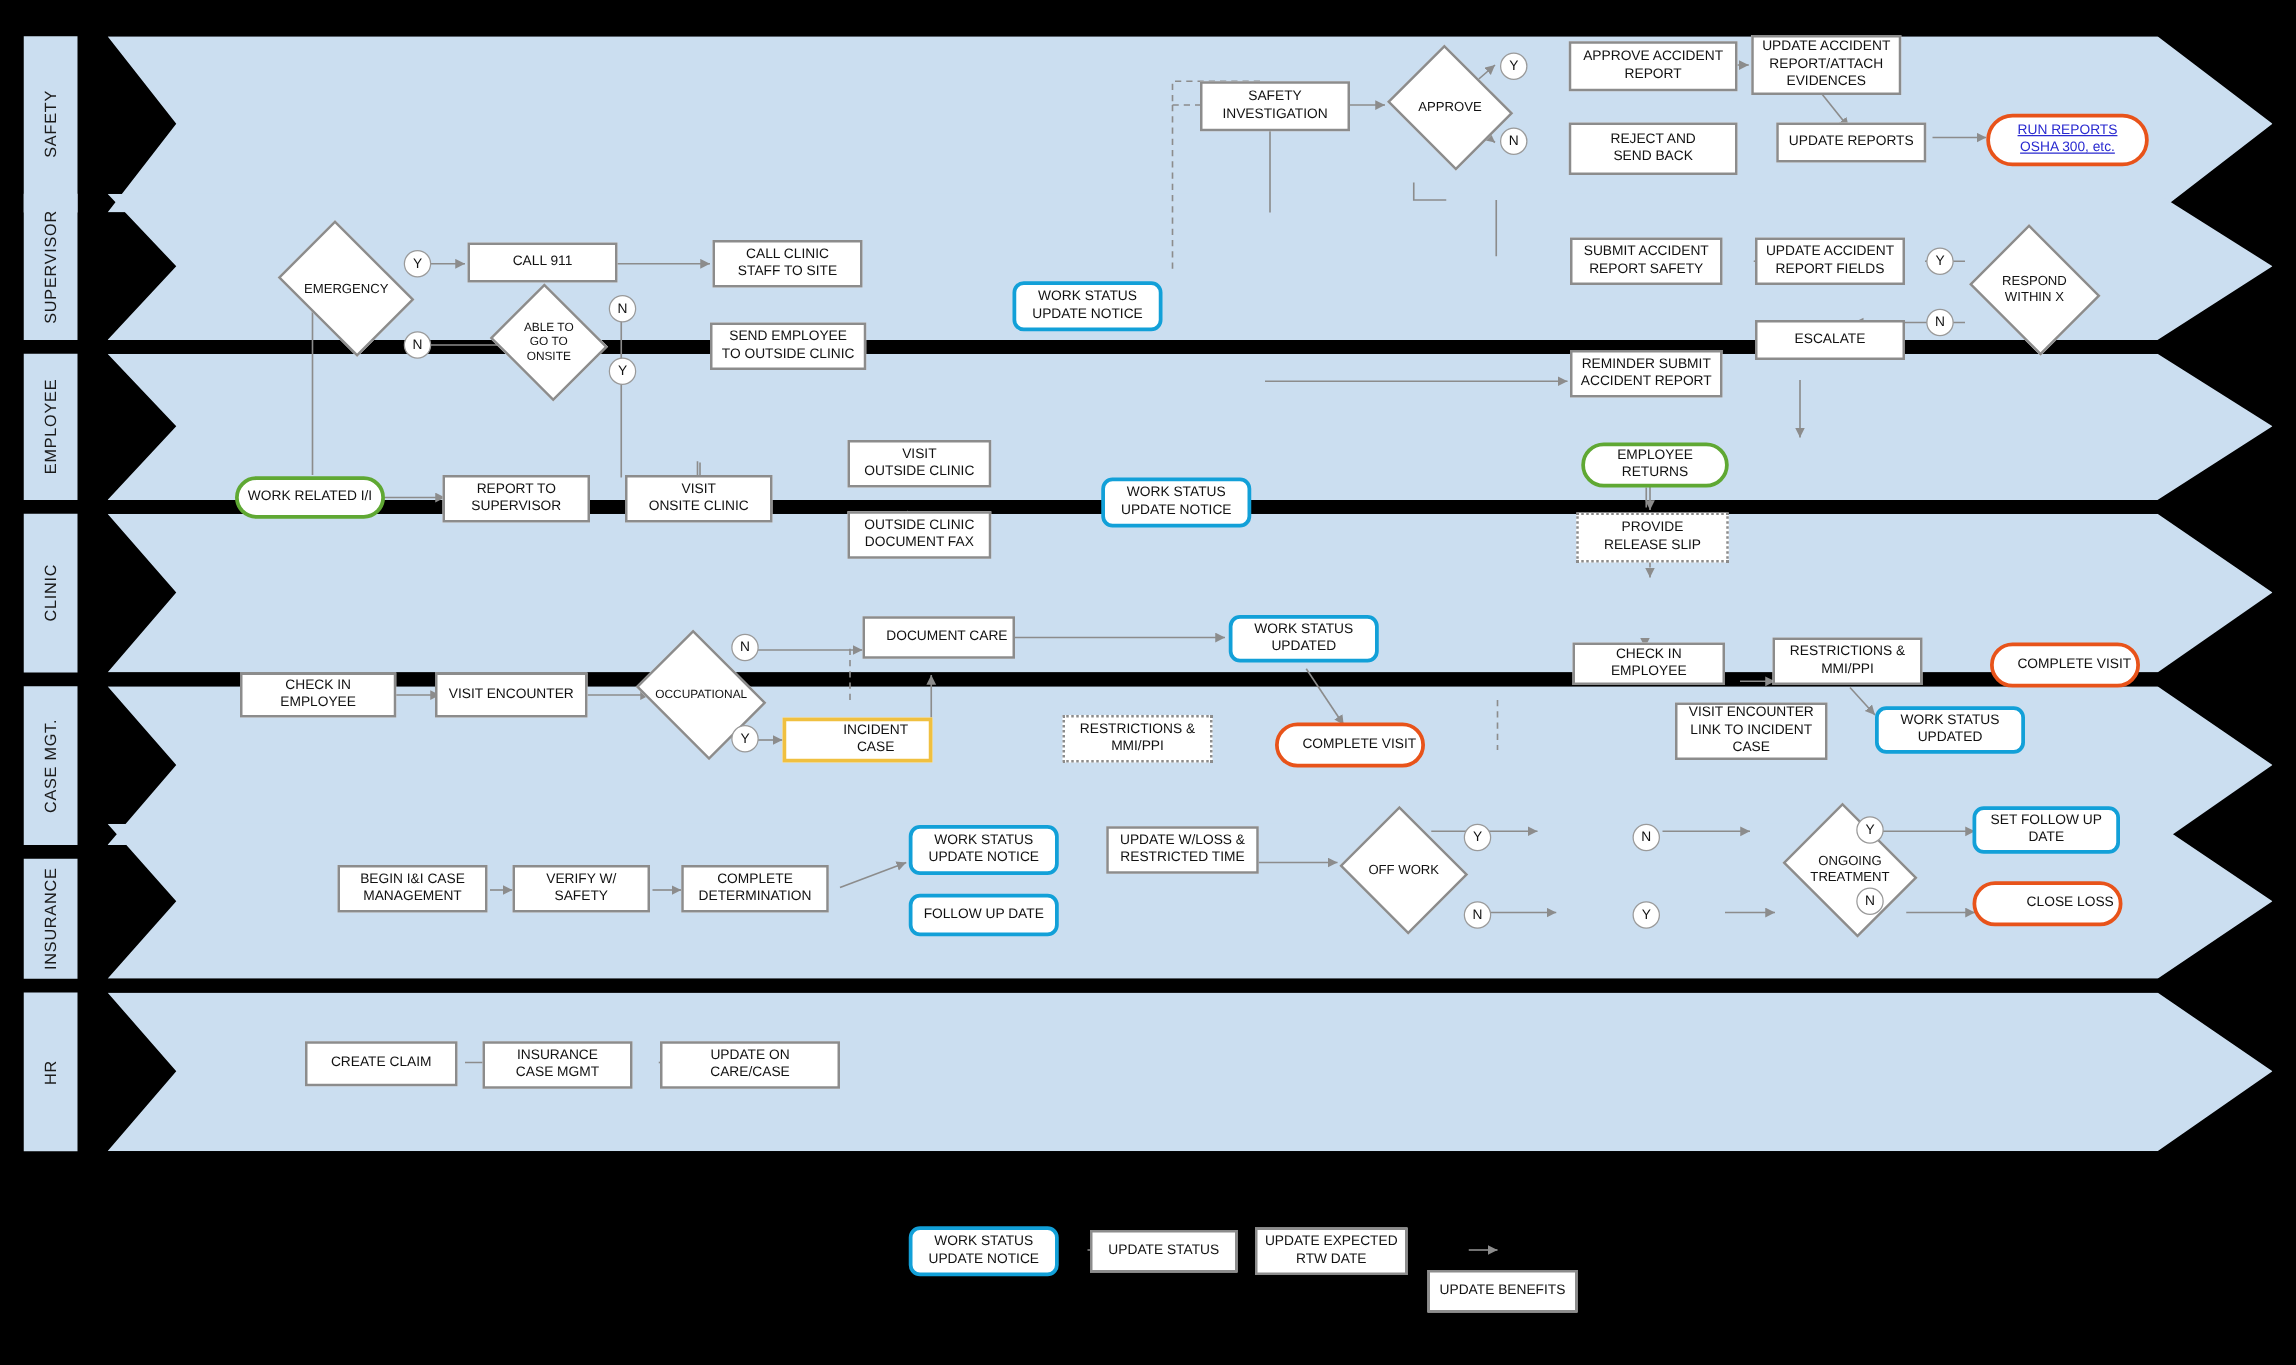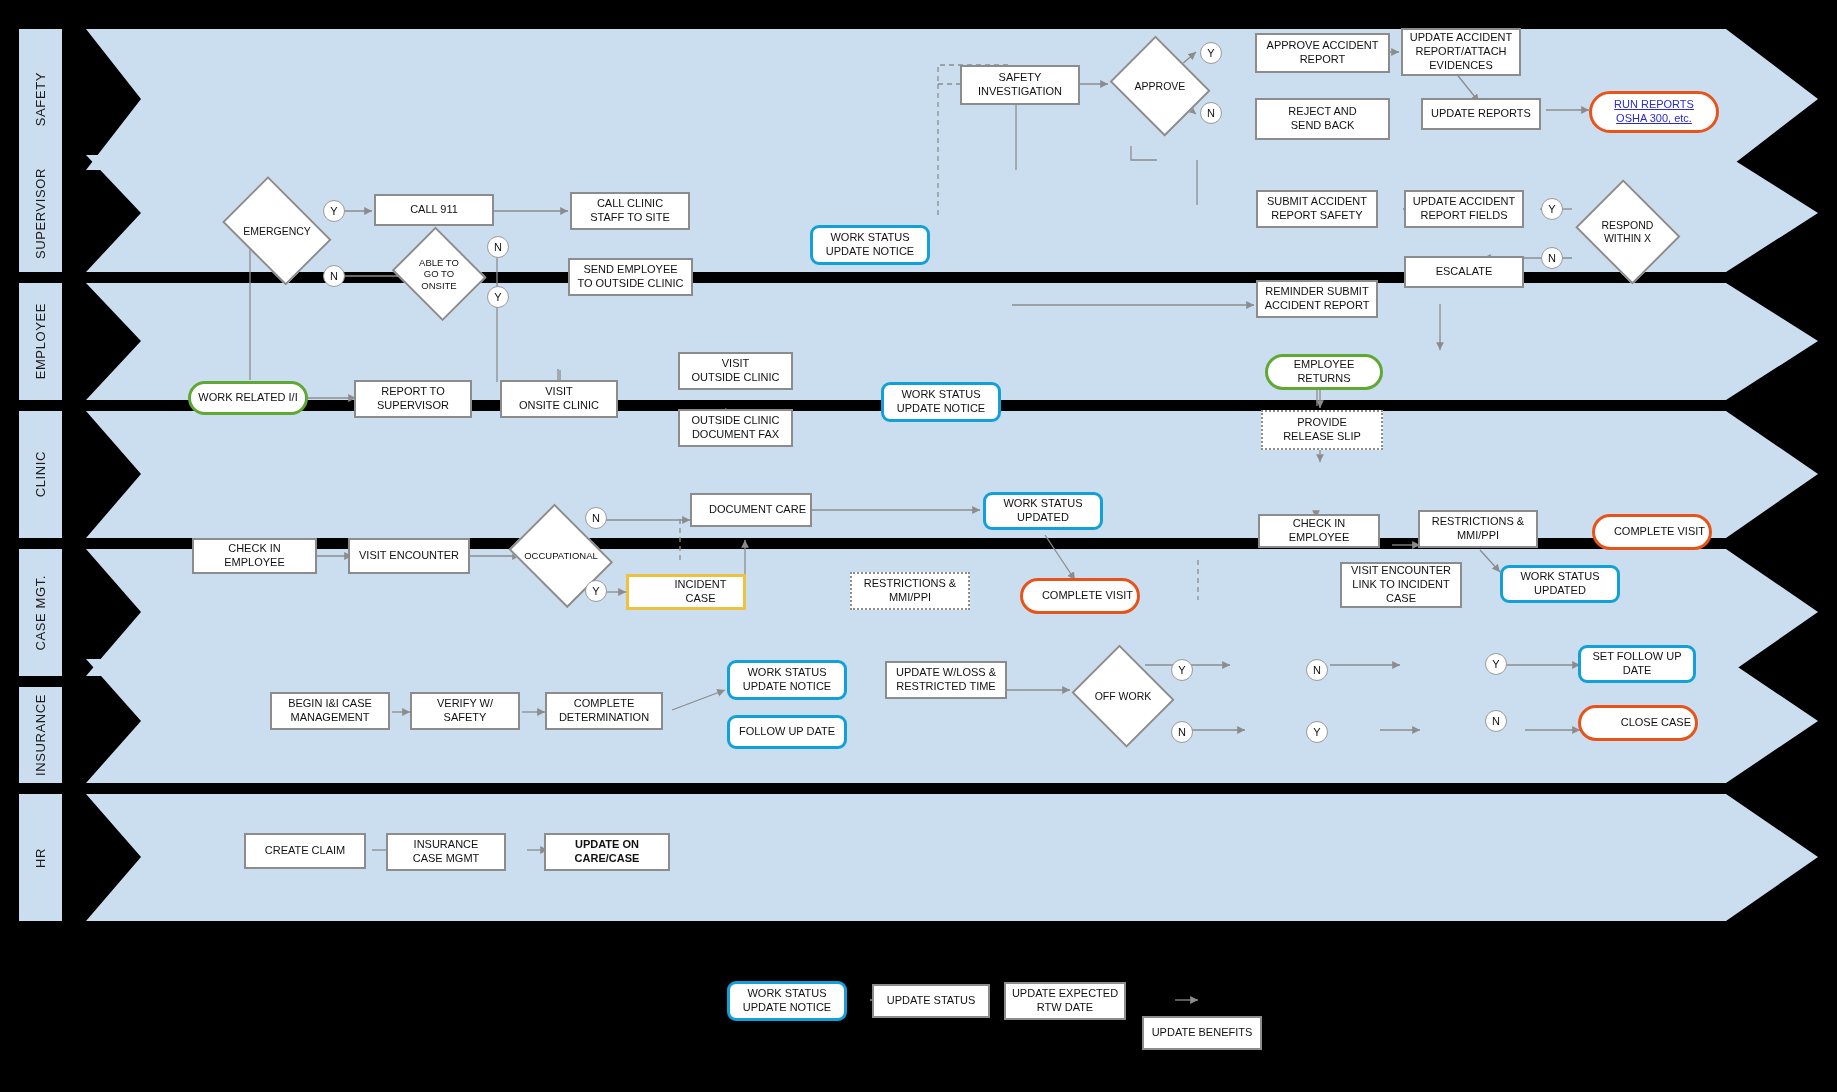--- a/index.html
+++ b/index.html
@@ -447,46 +447,53 @@
       <span>N</span>
     </div>
 
   <div class="yn" style="left:1306px;top:659px;">
       <span>N</span>
     </div>
   <div class="yn" style="left:1306px;top:721px;">
       <span>Y</span>
     </div>
 
+  <div class="dia" style="left:1420px;top:648px;width:120px;height:96px;">
+    <div class="shape"></div>
+    <div class="txt">
+        <span style="white-space:pre-line">ONGOING
+TREATMENT</span>
+      </div>
+  </div>
   <div class="yn" style="left:1485px;top:653px;">
       <span>Y</span>
     </div>
   <div class="yn" style="left:1485px;top:710px;">
       <span>N</span>
     </div>
 
   <div class="node blue" style="left:1578px;top:645px;width:118px;height:38px;">
     <span style="white-space:pre-line">SET FOLLOW UP
 DATE</span>
   </div>
 
   <div class="node orange-pill" style="left:1578px;top:705px;width:120px;height:36px;">
-    <span style="white-space:pre-line">CLOSE CASE</span>
+    <span style="white-space:pre-line">CLOSE LOSS</span>
   </div>
 
   <div class="node" style="left:244px;top:833px;width:122px;height:36px;">
     <span style="white-space:pre-line">CREATE CLAIM</span>
   </div>
 
   <div class="node" style="left:386px;top:833px;width:120px;height:38px;">
     <span style="white-space:pre-line">INSURANCE
 CASE MGMT</span>
   </div>
 
-  <div class="node" style="left:544px;top:833px;width:126px;height:38px;font-weight:bold;">
+  <div class="node" style="left:528px;top:833px;width:144px;height:38px;">
     <span style="white-space:pre-line">UPDATE ON
 CARE/CASE</span>
   </div>
 
   <div class="node blue" style="left:727px;top:981px;width:120px;height:40px;">
     <span style="white-space:pre-line">WORK STATUS
 UPDATE NOTICE</span>
   </div>
 
   <div class="node" style="left:872px;top:984px;width:118px;height:34px;">

